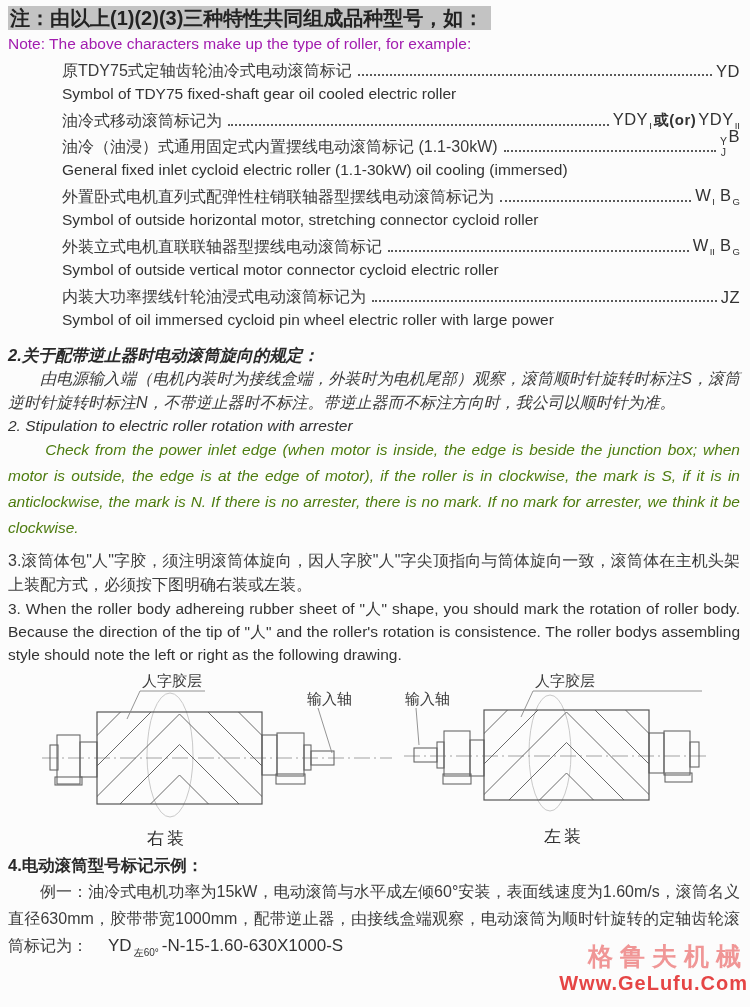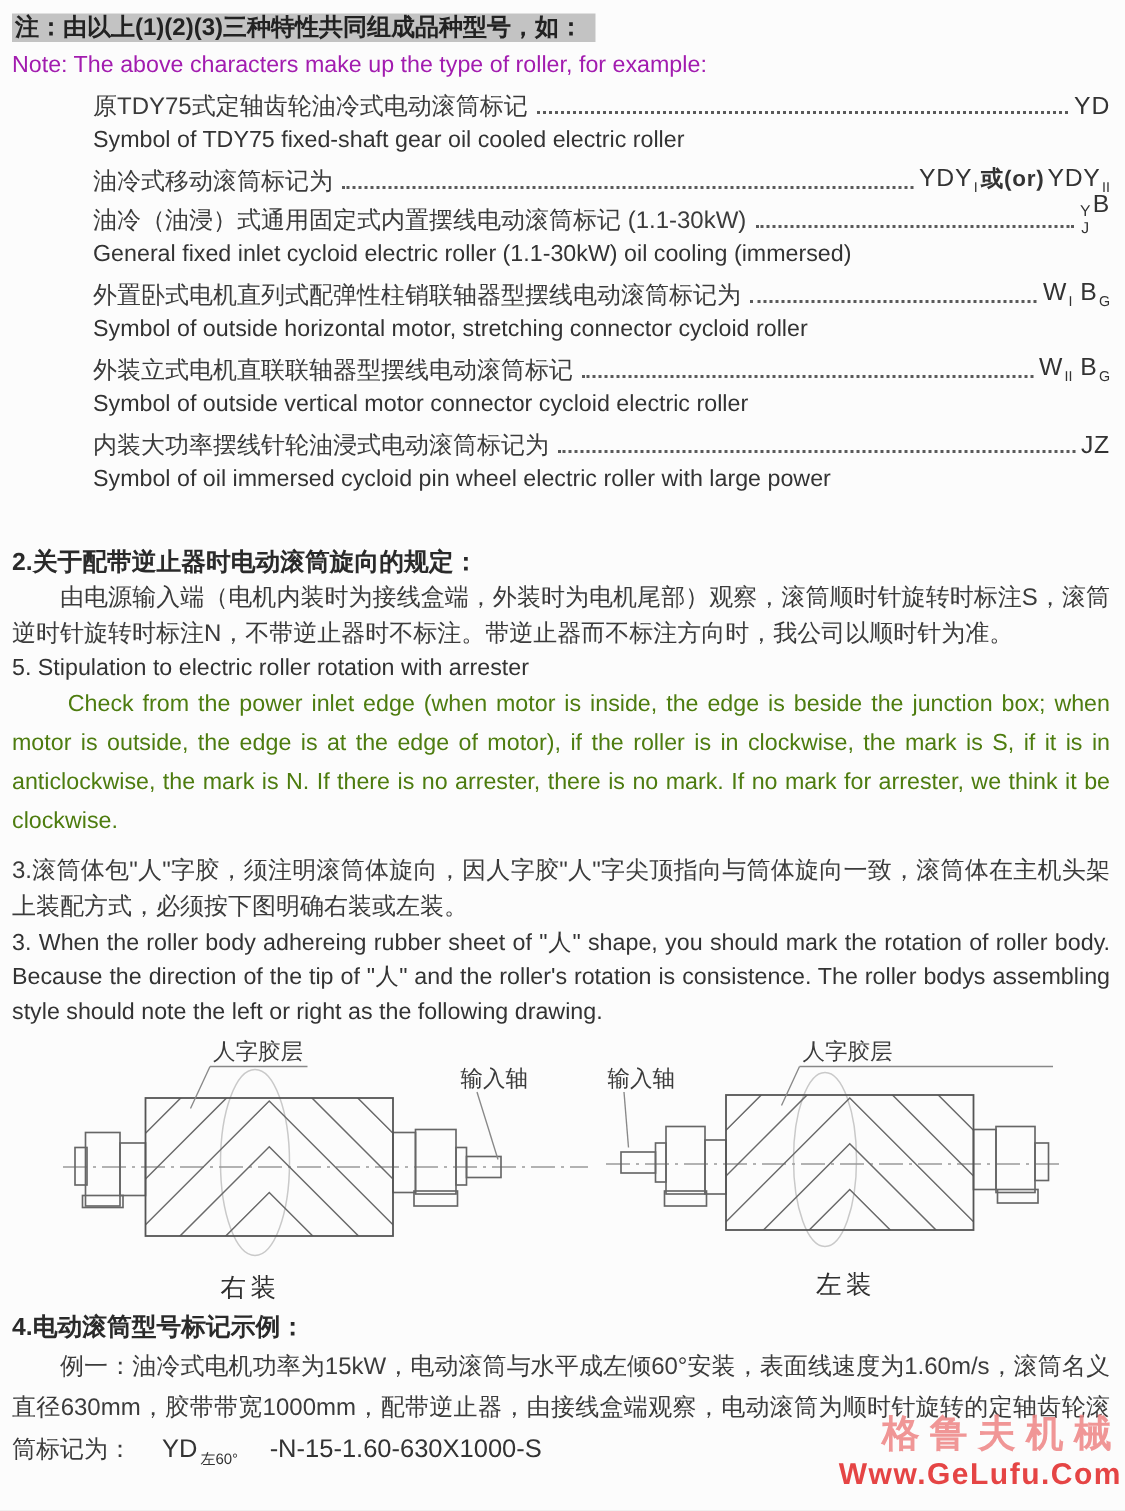--- a/index.html
+++ b/index.html
@@ -1,47 +1,47 @@
 <!DOCTYPE html>
 <html><head>
 <meta charset="utf-8">
 <style>
   html,body{margin:0;padding:0;background:#e8e8e8;}
   .page{position:relative;width:750px;height:1007px;box-sizing:border-box;
     background:#fcfcfc;font-family:"Liberation Sans","DejaVu Sans",sans-serif;
     color:#3b3b3b;padding:6px 10px 0 8px;overflow:hidden;}
   .b{font-weight:bold;}
-  .note-line{font-size:16px;line-height:25px;white-space:nowrap;}
+  .note-line{font-size:20px;line-height:25px;white-space:nowrap;}
   .hl{background:#c3c3c3;padding:1px 8px 1px 2px;color:#222;}
   .note-en{font-size:15.5px;line-height:25px;color:#a21caf;}
   .type-cn{display:flex;align-items:flex-end;padding-left:54px;height:26px;font-size:16px;}
   .type-cn .txt{white-space:nowrap;}
   .fill{flex:1;margin:0 4px 6px 6px;border-bottom:2px dotted #5a5a5a;min-width:20px;}
   .sym{white-space:nowrap;font-size:16.5px;color:#333;letter-spacing:0.5px;padding-bottom:1px;}
   .sym sub{font-size:9.5px;vertical-align:-4px;margin-left:1px;letter-spacing:0;}
   .sym .or{font-size:15px;margin:0 2px;font-weight:bold;}
   .stack{display:inline-flex;flex-direction:column;font-size:10.5px;line-height:1;
     text-align:center;vertical-align:-3px;margin-right:1px;}
   .stack span{display:block;}
   .type-en{padding-left:54px;height:24px;line-height:24px;font-size:15.5px;color:#333;}
-  .s2{margin-top:32px;}
+  .s2{margin-top:12px;font-style:italic;}
   .s2-title-cn{font-size:16.5px;line-height:23px;font-weight:bold;color:#2a2a2a;}
   .s2-body-cn{font-size:16px;line-height:23.5px;text-indent:2em;text-align:justify;}
   .s2-title-en{font-size:15.5px;line-height:23px;color:#333;}
   .s2-body-en{font-size:15.5px;line-height:26px;text-indent:2.4em;text-align:justify;color:#4d7c0f;}
   .s3{margin-top:8px;}
   .s3-cn{font-size:16px;line-height:24px;text-align:justify;}
   .s3-en{font-size:15.5px;line-height:23px;text-align:justify;color:#333;}
   .drawings{display:flex;gap:7px;padding-left:32px;margin-top:1px;}
   .drawings svg{display:block;}
   .s4{margin-top:6px;}
   .s4-title{font-size:16.5px;line-height:25px;font-weight:bold;color:#2a2a2a;}
   .s4-body{font-size:16px;line-height:27px;text-indent:2em;text-align:justify;}
   .model{margin-left:20px;white-space:nowrap;font-size:17px;color:#333;}
-  .model sub{font-size:10px;vertical-align:-5px;margin:0 21px 0 2px;}
+  .model sub{font-size:10px;vertical-align:-5px;margin:0 3px 0 2px;}
   .watermark{position:absolute;right:2px;bottom:12px;text-align:right;line-height:1.2;}
   .wm-brand{font-size:25px;font-weight:bold;color:#ee8585;letter-spacing:7px;opacity:.85;}
   .wm-url{font-size:20px;font-weight:bold;color:#e54545;letter-spacing:1px;}
   svg text{font-family:"Liberation Sans","DejaVu Sans",sans-serif;}
   .draw-label{font-size:15px;fill:#3b3b3b;}
   .draw-caption{font-size:17px;fill:#2f2f2f;letter-spacing:3px;}
 </style>
 </head>
 <body>
 
@@ -92,21 +92,21 @@
       <span class="txt">内装大功率摆线针轮油浸式电动滚筒标记为</span>
       <span class="fill"></span>
       <span class="sym">JZ</span>
     </div>
     <div class="type-en">Symbol of oil immersed cycloid pin wheel electric roller with large power</div>
   </div>
 
   <div class="s2">
     <div class="s2-title-cn">2.关于配带逆止器时电动滚筒旋向的规定：</div>
     <div class="s2-body-cn">由电源输入端（电机内装时为接线盒端，外装时为电机尾部）观察，滚筒顺时针旋转时标注S，滚筒逆时针旋转时标注N，不带逆止器时不标注。带逆止器而不标注方向时，我公司以顺时针为准。</div>
-    <div class="s2-title-en">5. Stipulation to electric roller rotation with arrester</div>
+    <div class="s2-title-en">2. Stipulation to electric roller rotation with arrester</div>
     <div class="s2-body-en">Check from the power inlet edge (when motor is inside, the edge is beside the junction box; when motor is outside, the edge is at the edge of motor), if the roller is in clockwise, the mark is S, if it is in anticlockwise, the mark is N. If there is no arrester, there is no mark. If no mark for arrester, we think it be clockwise.</div>
   </div>
 
   <div class="s3">
     <div class="s3-cn">3.滚筒体包"人"字胶，须注明滚筒体旋向，因人字胶"人"字尖顶指向与筒体旋向一致，滚筒体在主机头架上装配方式，必须按下图明确右装或左装。</div>
     <div class="s3-en">3. When the roller body adhereing rubber sheet of "人" shape, you should mark the rotation of roller body. Because the direction of the tip of "人" and the roller's rotation is consistence. The roller bodys assembling style should note the left or right as the following drawing.</div>
   </div>
 
   <div class="drawings">
 

